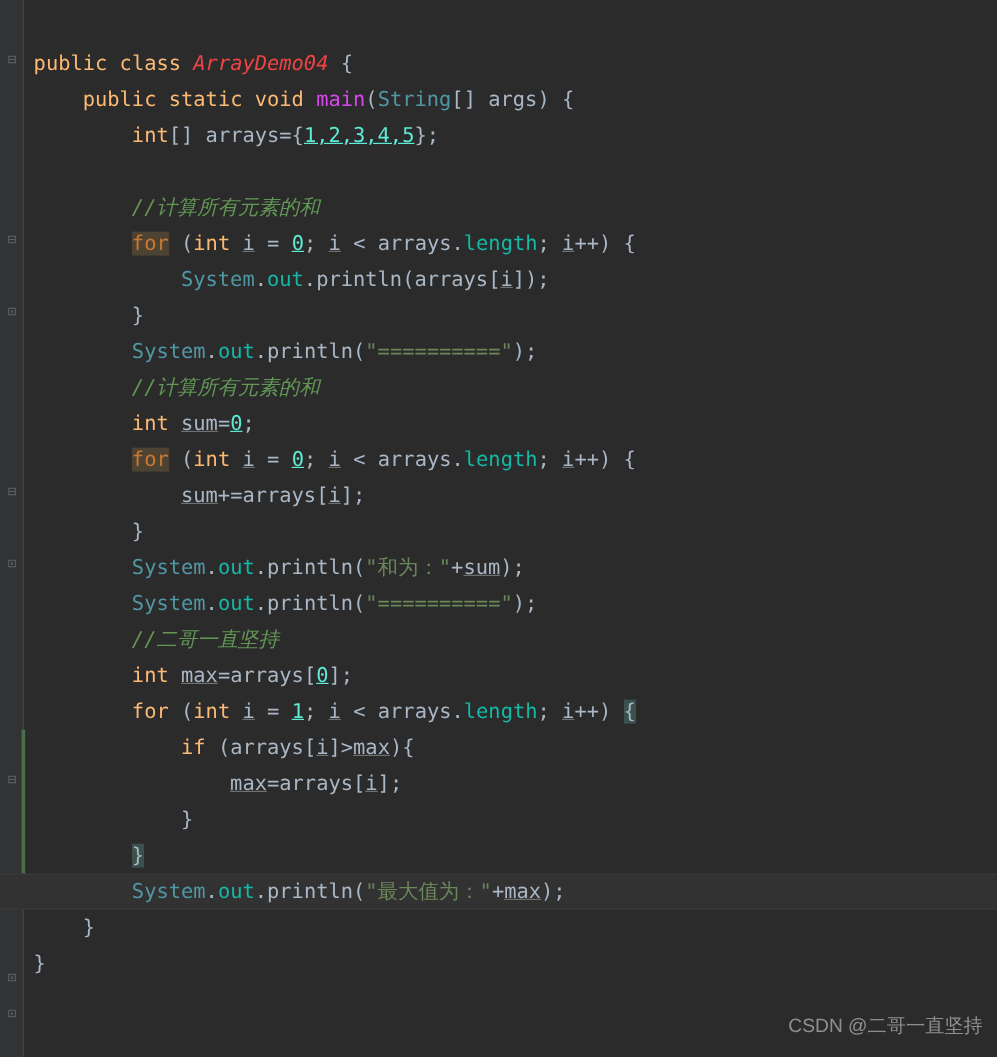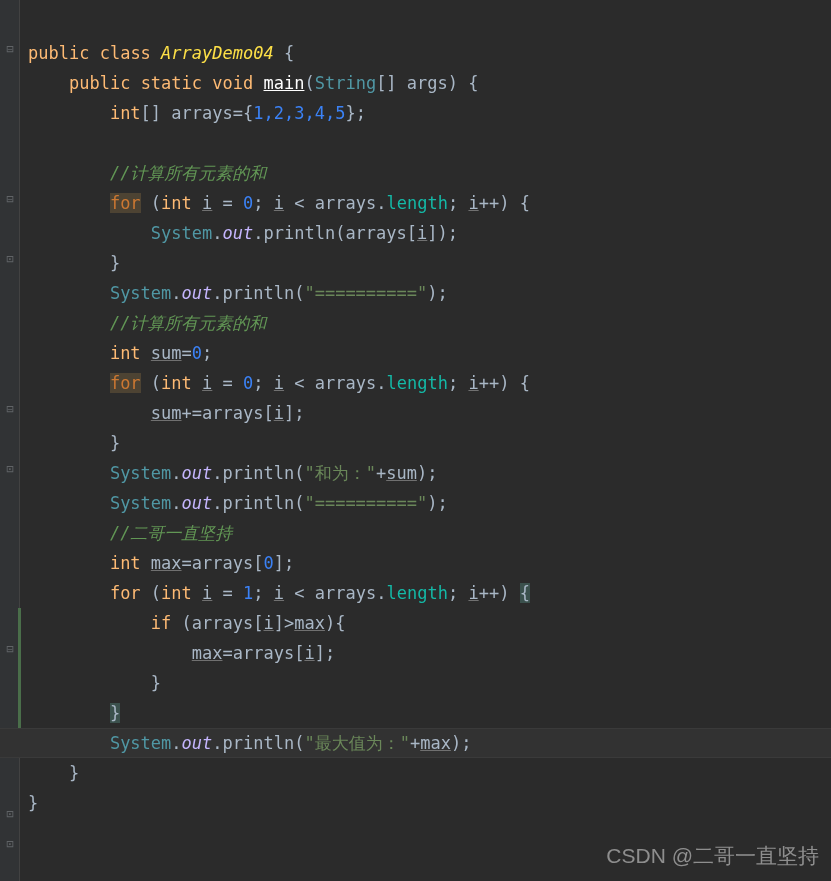--- a/index.html
+++ b/index.html
@@ -42,46 +42,46 @@
     background: #4a6e4a;
   }
   .code {
     position: absolute;
     left: 28px;
     top: 8px;
     right: 6px;
     white-space: pre;
   }
   .kw { color: #fdba74; }
-  .cls { color: #fde047; font-style: italic; }
-  .fn { color: #ffffff; text-decoration: underline; }
+  .cls { color: #ef4444; font-style: italic; }
+  .fn { color: #d946ef; }
   .type { color: #5097a4; }
-  .num { color: #3b82f6; }
+  .num { color: #5eead4; text-decoration: underline; }
   .str { color: #6a8759; }
   .cmtb { color: #629755; font-style: italic; font-weight: 500;}
-  .field { color: #c4b5fd; font-style: italic; }
+  .field { color: #14b8a6; }
   .prop { color: #14b8a6; }
   .uvar { text-decoration: underline; text-decoration-color: #707070; }
   .hl-for { background: #4d4333; color: #cc7832; }
   .hl-brace { background: #3b514d; }
   .cursor-line {
     position: absolute;
     left: 0; right: 0;
     height: 30px;
     background: #323232;
     border-top: 1px solid #3a3a3a;
     border-bottom: 1px solid #3a3a3a;
   }
   .watermark {
     position: absolute;
     right: 12px;
     bottom: 10px;
     color: #b8b8b8;
     font-family: sans-serif;
-    font-size: 21px;
+    font-size: 16px;
     opacity: 0.7;
   }
 </style>
 </head>
 <body>
 
 <div class="gutter">
   <div class="fold-mark" style="top:43px"></div>
   <div class="fold-mark" style="top:193px"></div>
   <div class="fold-mark fold-end" style="top:253px"></div>

